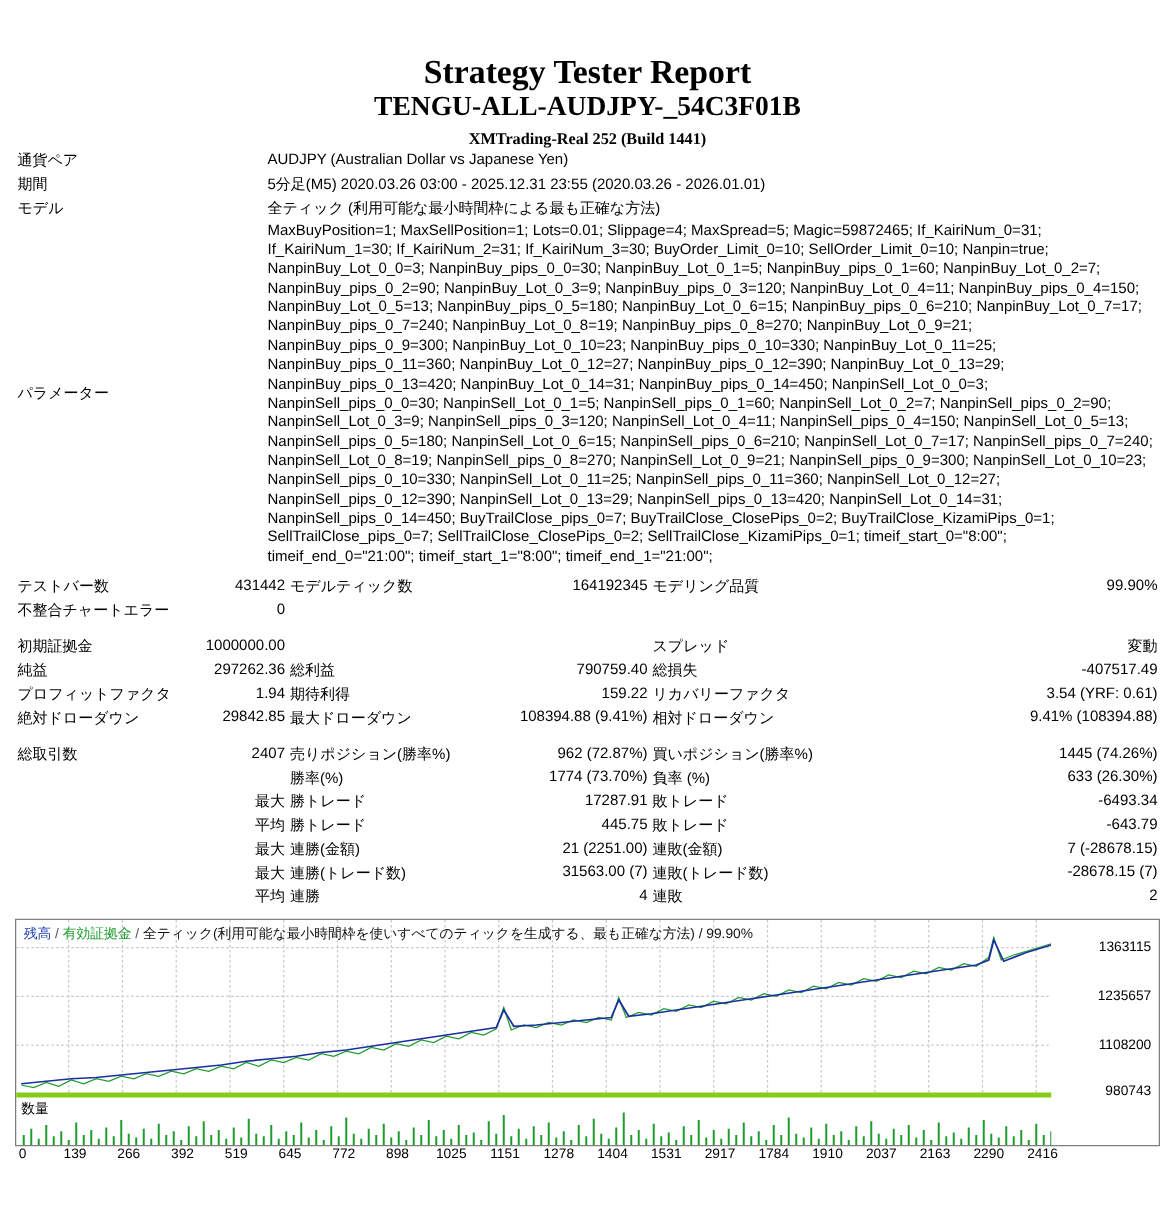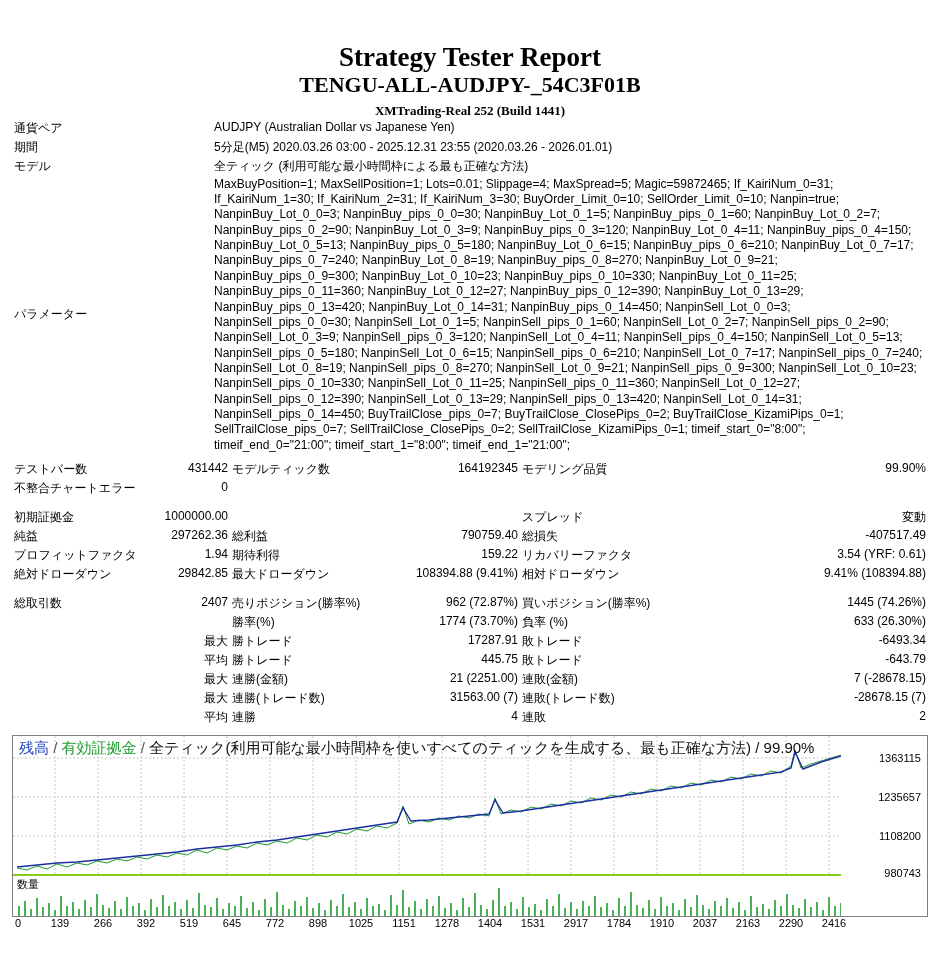--- a/index.html
+++ b/index.html
@@ -52,42 +52,42 @@
   .chart-wrap {
     margin-top: 8px;
     border: 1px solid #7f7f7f;
     position: relative;
     width: 916px;
     height: 182px;
     background: #ffffff;
   }
   .chart-legend {
     position: absolute; left: 6px; top: 3px;
-    font-size: 15px; z-index: 5; white-space: nowrap;
+    font-size: 11px; z-index: 5; white-space: nowrap;
   }
   .lg-blue { color: #1e3fb4; }
   .lg-green { color: #1f9c2f; }
   .lg-sep { color: #555; }
   .lg-dark { color: #111; }
 
   .plot {
     position: absolute; left: 0; top: 0; right: 86px; bottom: 42px;
     overflow: hidden;
   }
   .axis-labels {
     position: absolute; right: 2px; top: 0; bottom: 42px; width: 84px;
     font-size: 11px;
   }
   .axis-labels span {
     position: absolute; right: 4px; transform: translateY(-50%);
     white-space: nowrap;
   }
   .vol-pane {
     position: absolute; left: 0; right: 86px; bottom: 0; height: 42px;
-    border-top: 2px solid #84cc16;
+    border-top: 4px solid #84cc16;
     overflow: hidden;
   }
   .vol-label {
     position: absolute; left: 4px; top: 1px; font-size: 11px; z-index: 4;
   }
 
   .xaxis {
     width: 916px;
     position: relative;
     height: 16px;

